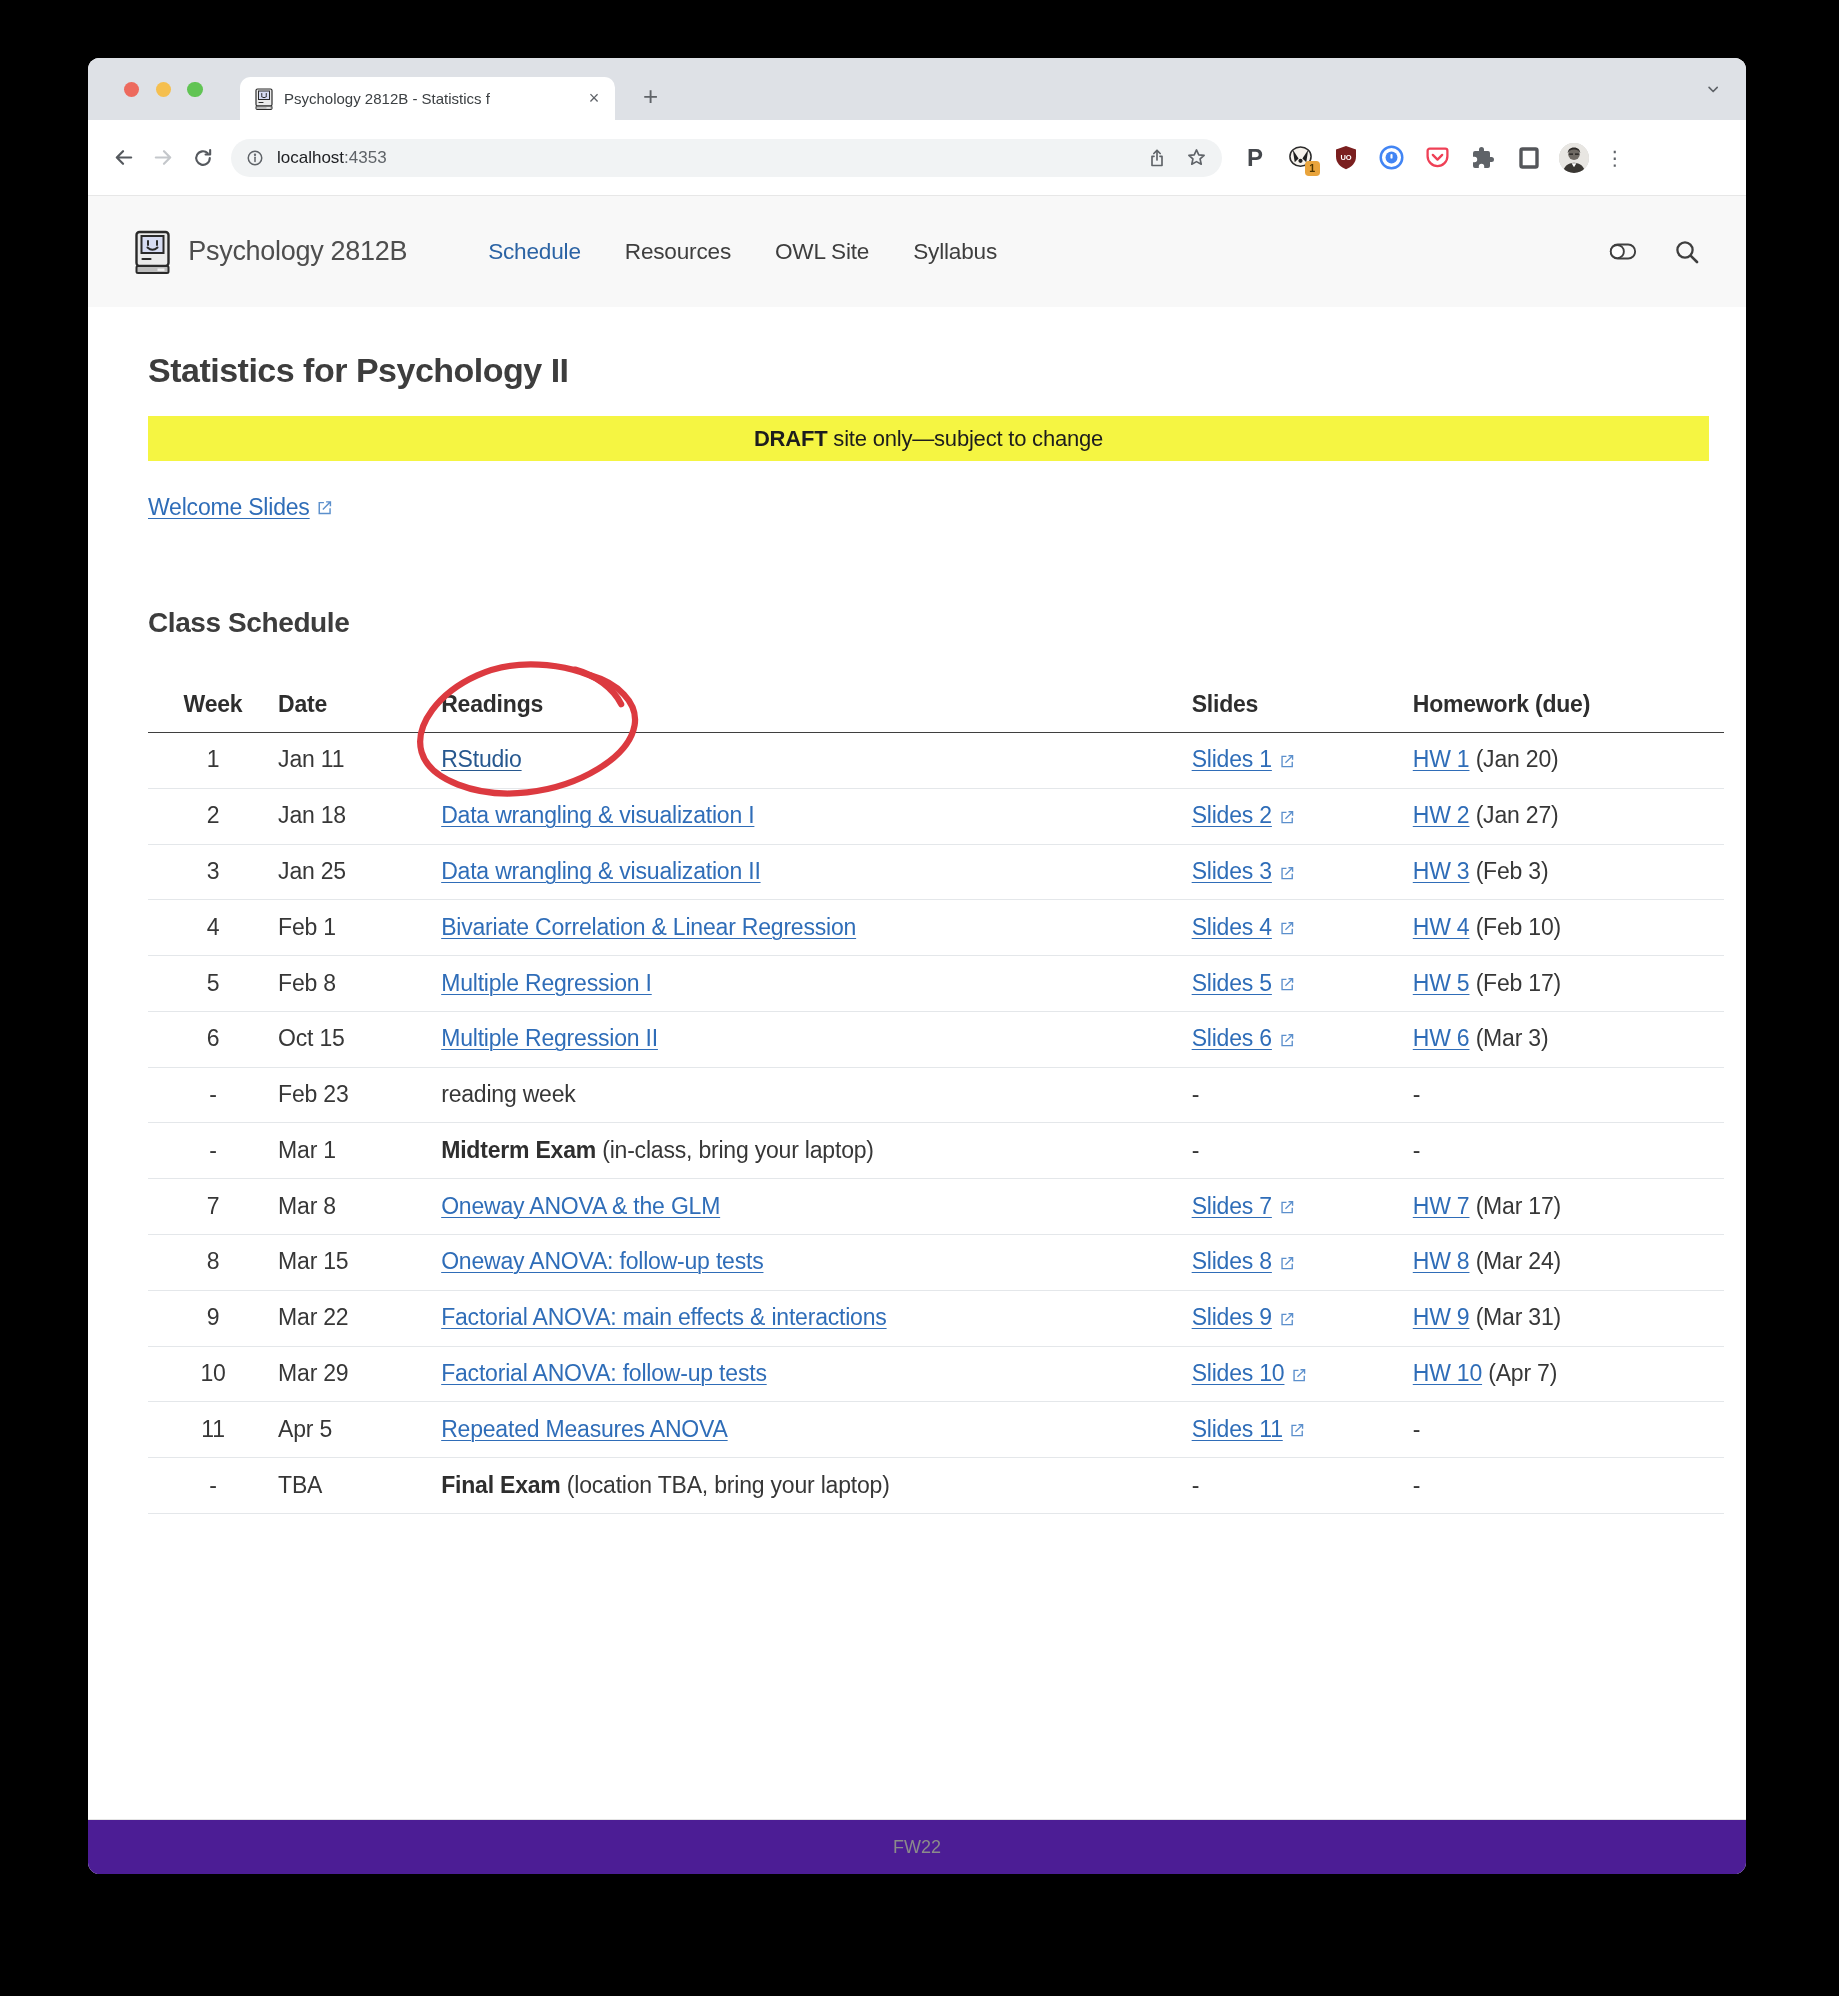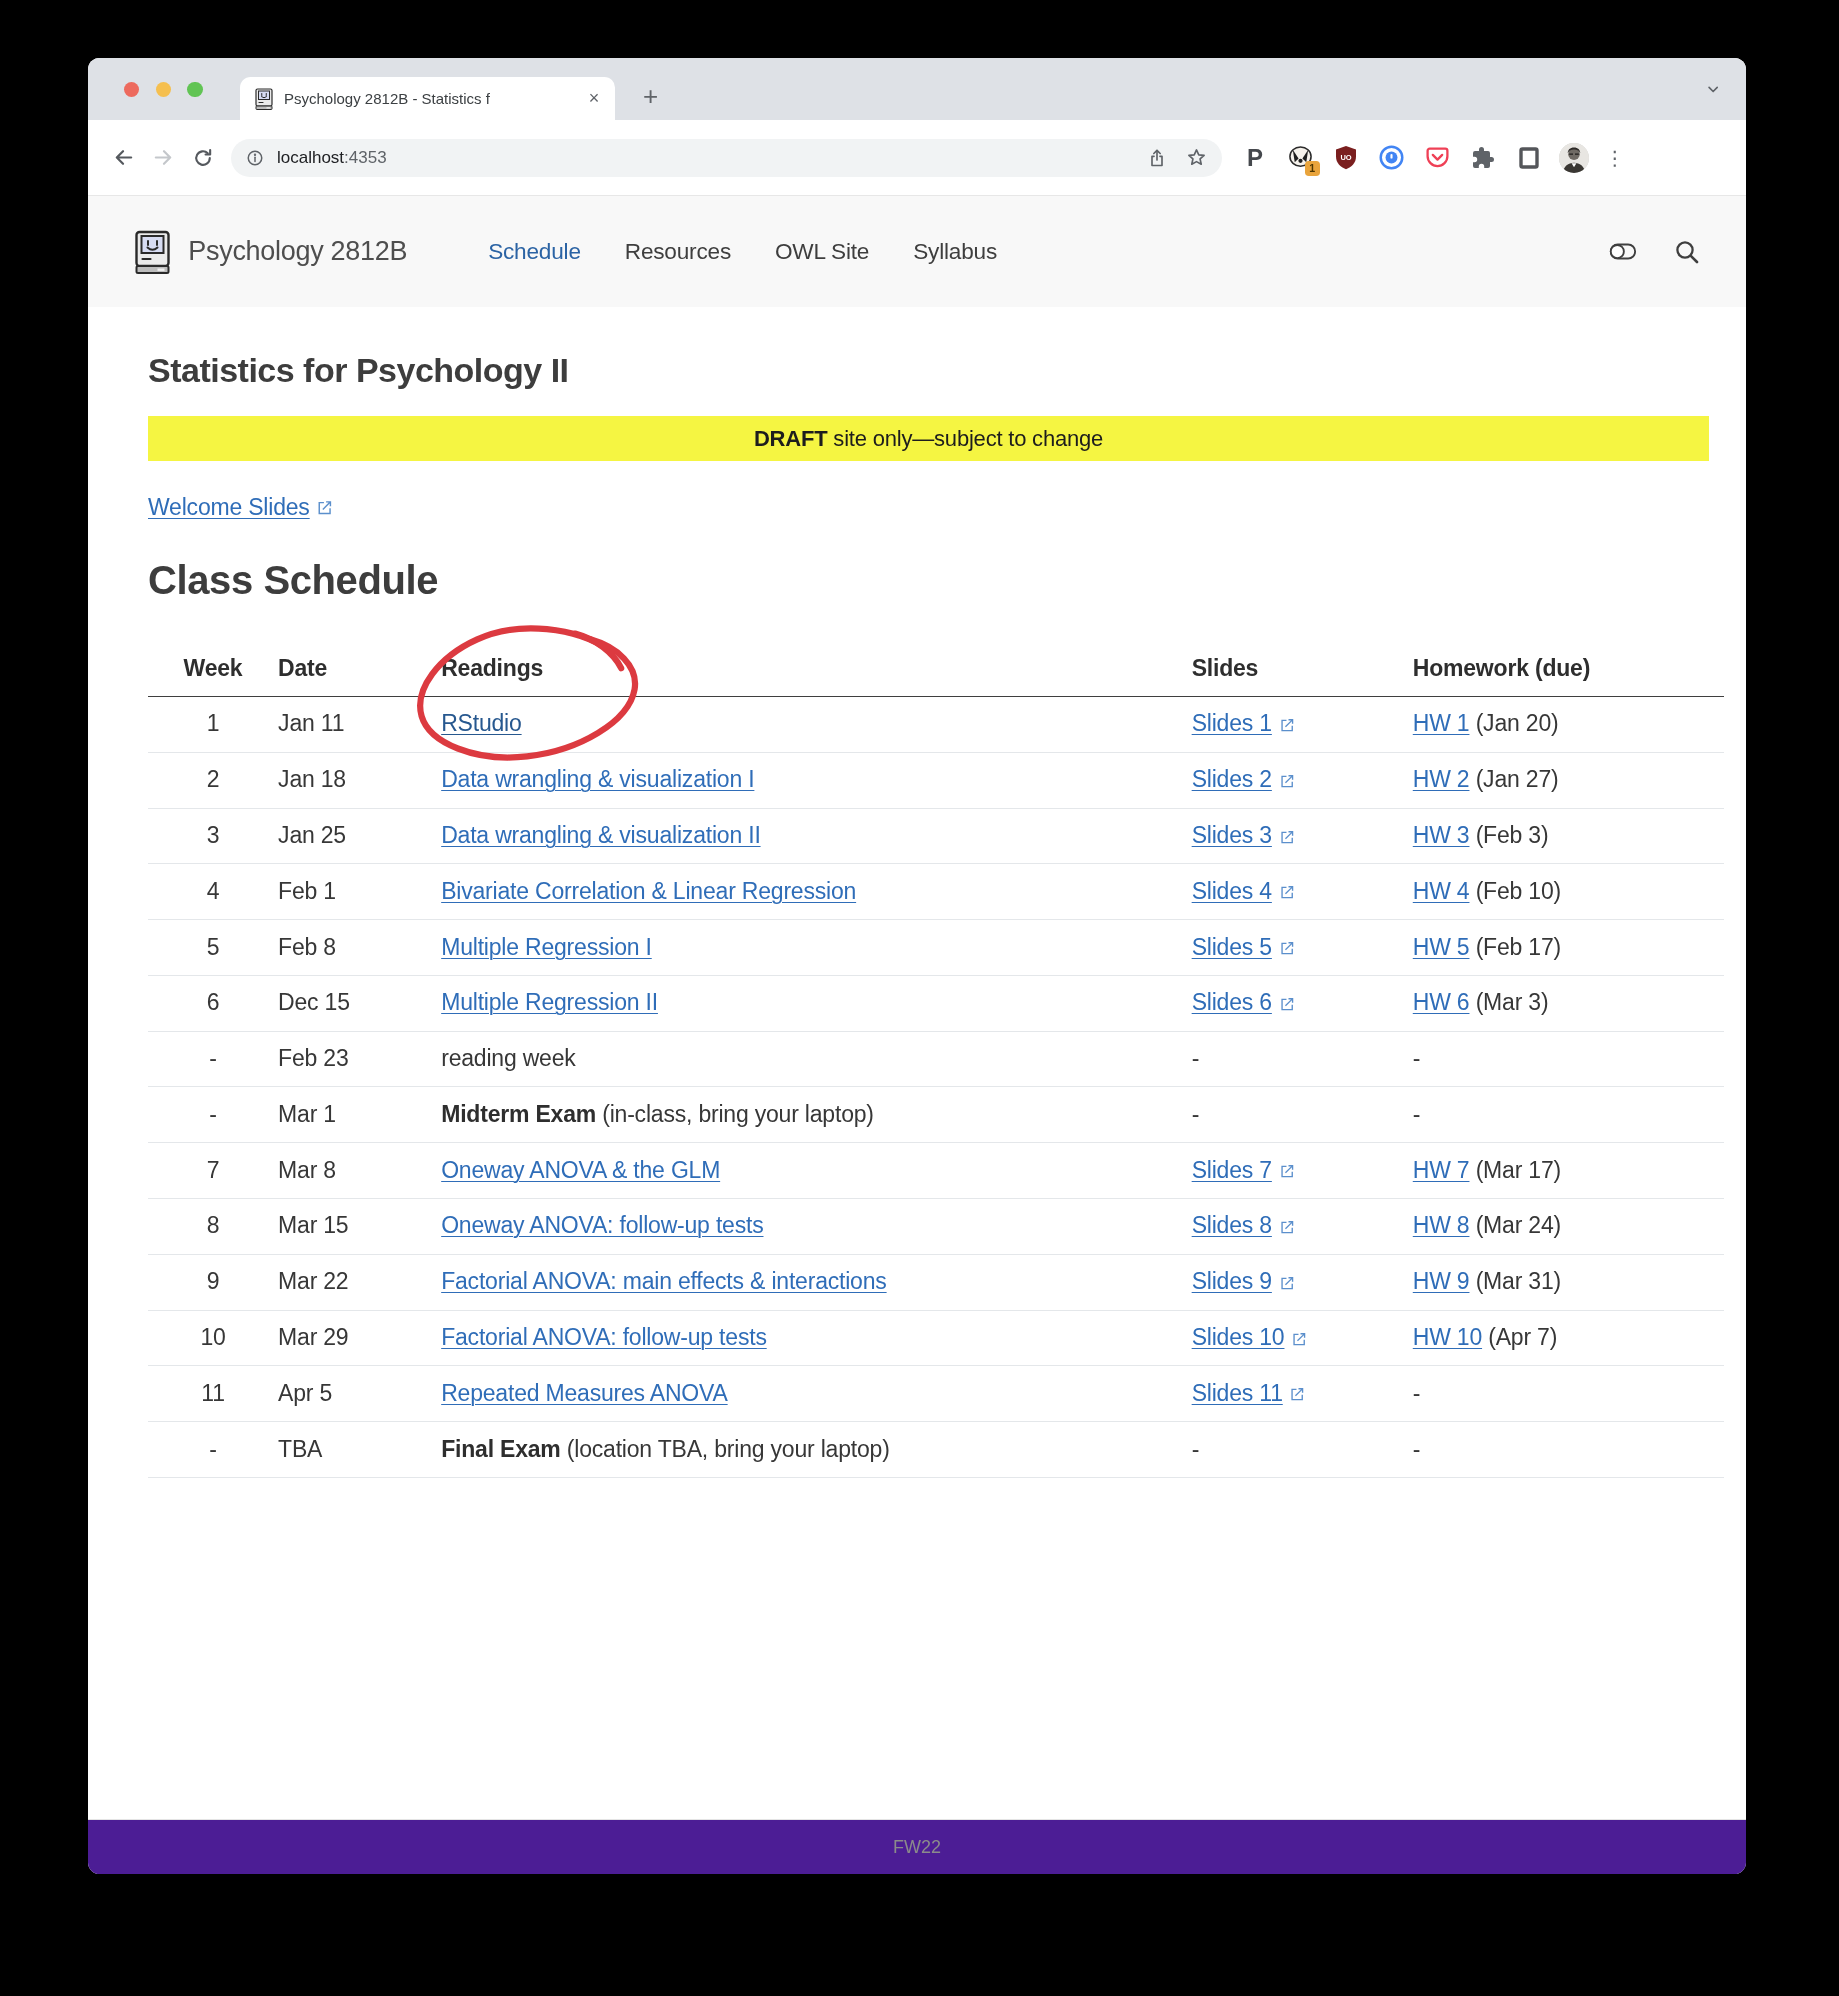--- a/index.html
+++ b/index.html
@@ -56,21 +56,21 @@
   .content { padding:0 37px 0 60px; position:relative; color:#373737; letter-spacing:-0.2px; }
   h1 { margin-top:44px; font-size:34px; font-weight:600; color:#3d3d3d; letter-spacing:-0.5px; }
   .banner { margin-top:26px; height:45px; line-height:45px; text-align:center; font-size:22px; color:#1d1d1d; }
   .banner b { font-weight:700; }
   .info { margin-top:25px; font-size:23px; line-height:43px; }
   .info b { font-weight:700; color:#2e2e2e; }
   .lnk { color:#2f6db8; text-decoration:underline; text-decoration-thickness:1.4px; text-underline-offset:2.9px; cursor:pointer; }
   .lnk.visited { color:#27588f; }
   .welcome { margin-top:33px; font-size:23px; }
   .ext-ic { color:#5b8fcc; margin-left:6.7px; position:relative; top:1px; display:inline-block; }
-  h2 { margin-top:37px; font-size:40px; font-weight:600; color:#3d3d3d; letter-spacing:-0.4px; }
+  h2 { margin-top:86px; font-size:28px; font-weight:600; color:#3d3d3d; letter-spacing:-0.4px; }
   .table-wrap { position:relative; margin-top:42px; }
   table { border-collapse:collapse; width:1576px; font-size:23px; table-layout:fixed; }
   col.cw1{width:130px} col.cw2{width:163px} col.cw3{width:750px} col.cw4{width:221px} col.cw5{width:311px}
   th { text-align:left; font-weight:700; color:#2e2e2e; padding:9.6px 0 14.4px; border-bottom:1.9px solid #3f3f3f; }
   th.center, td.center { text-align:center; }
   td { padding:13.4px 0 14.4px; border-bottom:1px solid #e4e7ea; color:#373737; }
   td b { font-weight:700; color:#2e2e2e; }
   .annotation { position:absolute; left:264px; top:-21px; width:237px; height:142px; pointer-events:none; }
 
   .sfooter { position:absolute; left:0; right:0; bottom:0; height:55px; background:#4c1d95;
@@ -324,21 +324,21 @@
     <td class="c-date">Feb 8</td>
     <td class="c-read"><a class="lnk">Multiple Regression I</a></td>
     <td class="c-slides"><a class="lnk">Slides 5</a><span class="ext-ic" style="top:1.9px"><svg width="16.3" height="16.3" viewBox="0 0 24 24">
                     <path d="M18.5 19H5.5V6H11V4H3.5v17h17V13h-2z" fill="currentColor"></path>
                     <path d="M14 3v2h3.6l-8.8 8.8 1.4 1.4L19 6.4V10h2V3z" fill="currentColor"></path>
                   </svg></span></td>
     <td class="c-hw"><a class="lnk">HW 5</a><span> (Feb 17)</span></td>
   </tr>
             <tr>
     <td class="center c-week">6</td>
-    <td class="c-date">Dec 15</td>
+    <td class="c-date">Oct 15</td>
     <td class="c-read"><a class="lnk">Multiple Regression II</a></td>
     <td class="c-slides"><a class="lnk">Slides 6</a><span class="ext-ic" style="top:1.9px"><svg width="16.3" height="16.3" viewBox="0 0 24 24">
                     <path d="M18.5 19H5.5V6H11V4H3.5v17h17V13h-2z" fill="currentColor"></path>
                     <path d="M14 3v2h3.6l-8.8 8.8 1.4 1.4L19 6.4V10h2V3z" fill="currentColor"></path>
                   </svg></span></td>
     <td class="c-hw"><a class="lnk">HW 6</a><span> (Mar 3)</span></td>
   </tr>
             <tr>
     <td class="center c-week">-</td>
     <td class="c-date">Feb 23</td>

